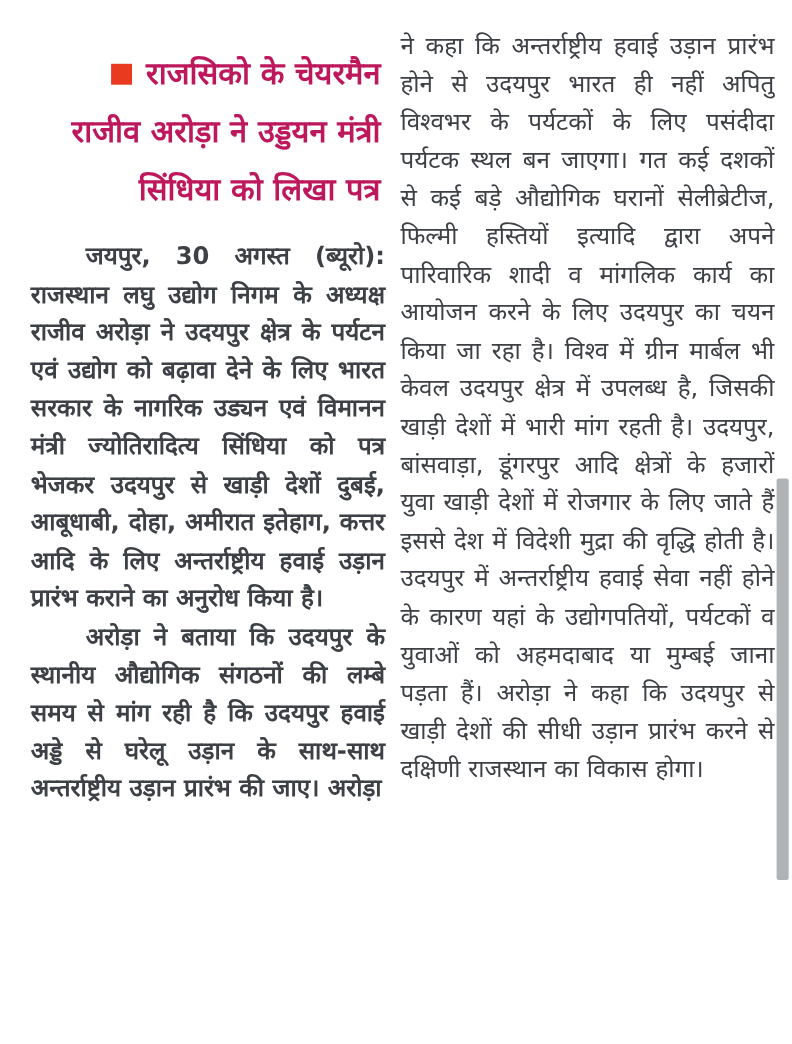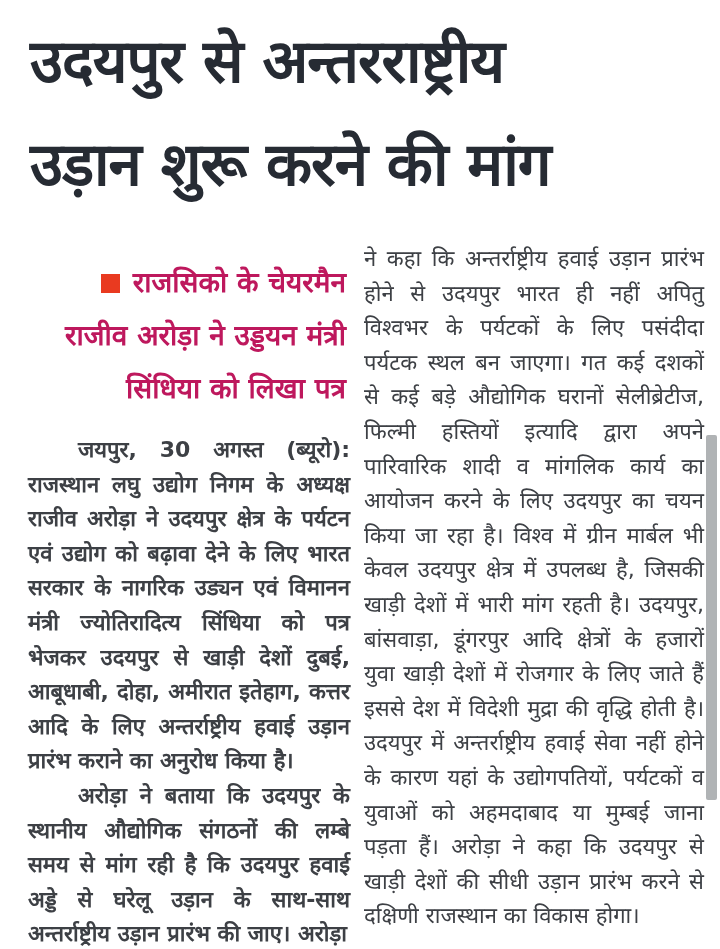--- a/index.html
+++ b/index.html
@@ -76,24 +76,20 @@
     height: 365px;
     background: #b0b3b5;
     border-radius: 2px;
   }
 </style>
 </head>
 <body>
 
 <div class="page">
 
-  <h1 class="headline">
-    <span class="hl-line">उदयपुर से अन्तरराष्ट्रीय</span>
-    <span class="hl-line">उड़ान शुरू करने की मांग</span>
-  </h1>
 
   <div class="columns">
 
     <div class="col-left">
       <div class="subhead">
         <span class="bullet"></span><span>राजसिको के चेयरमैन राजीव अरोड़ा ने उड्डयन मंत्री सिंधिया को लिखा पत्र</span>
       </div>
       <p class="body-par indent first">जयपुर, 30 अगस्त (ब्यूरो): राजस्थान लघु उद्योग निगम के अध्यक्ष राजीव अरोड़ा ने उदयपुर क्षेत्र के पर्यटन एवं उद्योग को बढ़ावा देने के लिए भारत सरकार के नागरिक उड्यन एवं विमानन मंत्री ज्योतिरादित्य सिंधिया को पत्र भेजकर उदयपुर से खाड़ी देशों दुबई, आबूधाबी, दोहा, अमीरात इतेहाग, कत्तर आदि के लिए अन्तर्राष्ट्रीय हवाई उड़ान प्रारंभ कराने का अनुरोध किया है।</p>
       <p class="body-par indent">अरोड़ा ने बताया कि उदयपुर के स्थानीय औद्योगिक संगठनों की लम्बे समय से मांग रही है कि उदयपुर हवाई अड्डे से घरेलू उड़ान के साथ-साथ अन्तर्राष्ट्रीय उड़ान प्रारंभ की जाए। अरोड़ा</p>
     </div>

